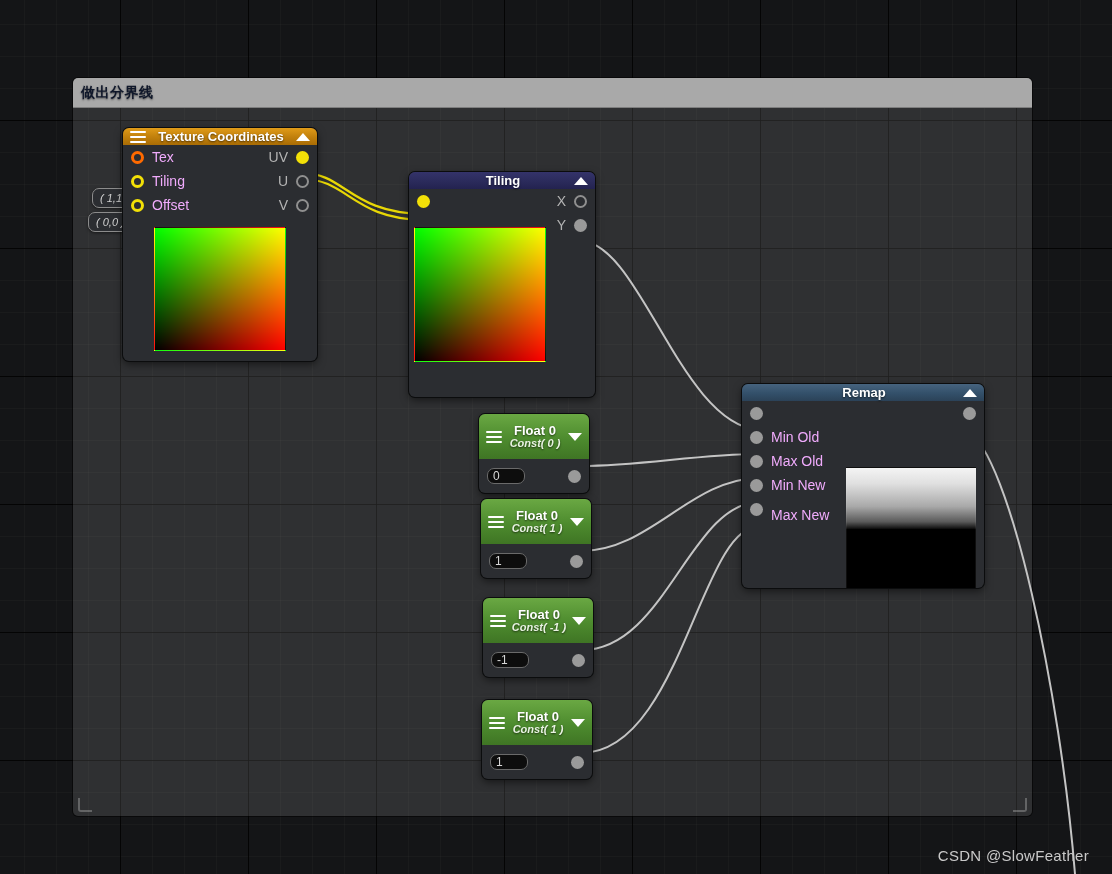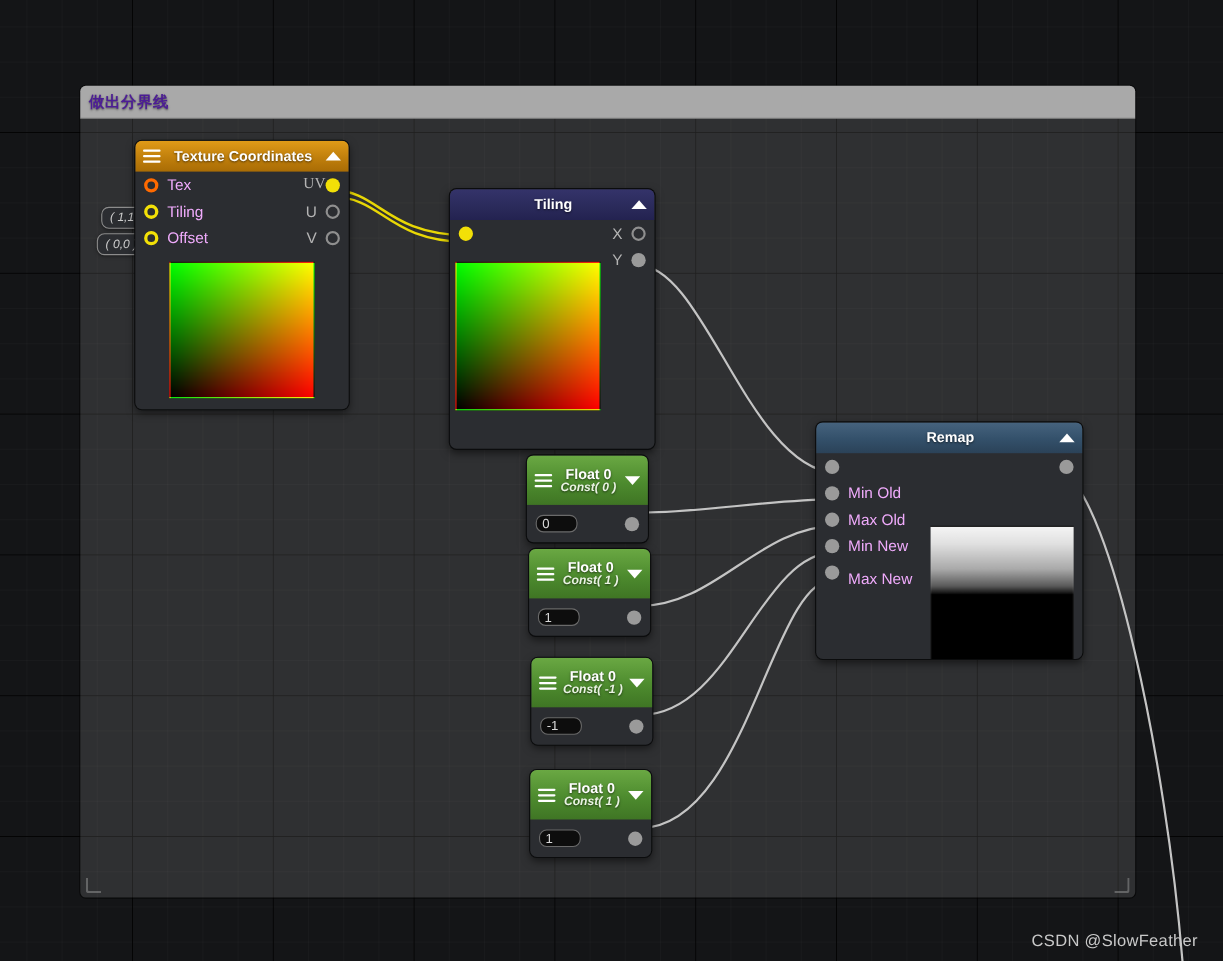--- a/index.html
+++ b/index.html
@@ -44,21 +44,21 @@
   #comment-box .comment-header {
     height: 30px;
     background: #a9a9a9;
     border-radius: 5px 5px 0 0;
     display: flex;
     align-items: center;
     padding-left: 8px;
     box-shadow: inset 0 -1px 0 rgba(0,0,0,0.25);
   }
   #comment-box .comment-title {
-    color: #4c1d95;
+    color: #0f172a;
     font-size: 14px;
     font-weight: bold;
     letter-spacing: 0.5px;
     text-shadow: 0 1px 2px rgba(0,0,0,0.55);
   }
   #comment-box .comment-resize {
     position: absolute;
     right: 5px; bottom: 4px;
     width: 12px; height: 12px;
     border-right: 2px solid rgba(220,220,220,0.30);
@@ -83,21 +83,21 @@
 
   
   .node {
     position: absolute;
     border-radius: 6px;
     background: #2b2d31;
     box-shadow: 0 0 0 1px #0b0c0d, 0 3px 8px rgba(0,0,0,0.55);
     overflow: hidden;
   }
   .node-header {
-    height: 28px;
+    height: 17px;
     display: flex;
     align-items: center;
     padding: 0 7px;
     position: relative;
   }
   .node-title {
     flex: 1;
     text-align: center;
     color: #ffffff;
     font-size: 13px;
@@ -299,21 +299,21 @@
       </span>
     <span class="node-title">Texture Coordinates</span>
     <span class="caret up"></span>
   </div>
   <div class="node-body">
 
     <div class="port-row">
       <span class="pin ring-orange"></span>
       <span class="port-label" style="margin-left:8px;">Tex</span>
       <span class="spacer"></span>
-      <span class="port-label right" style="font-family:Liberation Serif, serif;">UV</span>
+      <span class="port-label right" style="margin-right:8px;">UV</span>
       <span class="pin solid-yellow"></span>
     </div>
 
     <div class="port-row">
       <span class="pin ring-yellow"></span>
       <span class="port-label" style="margin-left:8px;">Tiling</span>
       <span class="spacer"></span>
       <span class="port-label right" style="margin-right:8px;">U</span>
       <span class="pin ring-gray"></span>
     </div>

